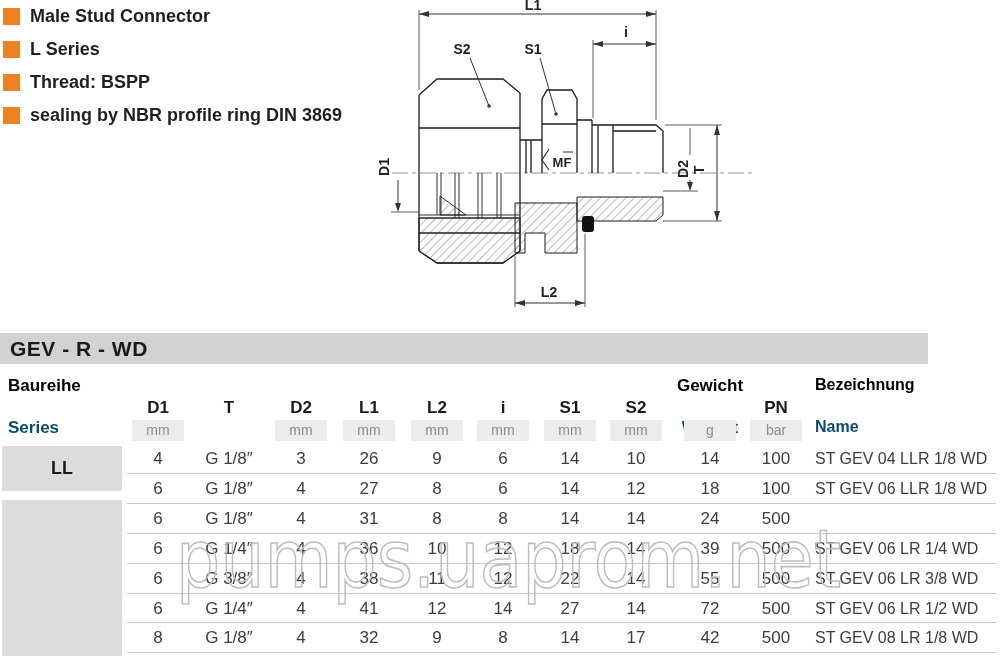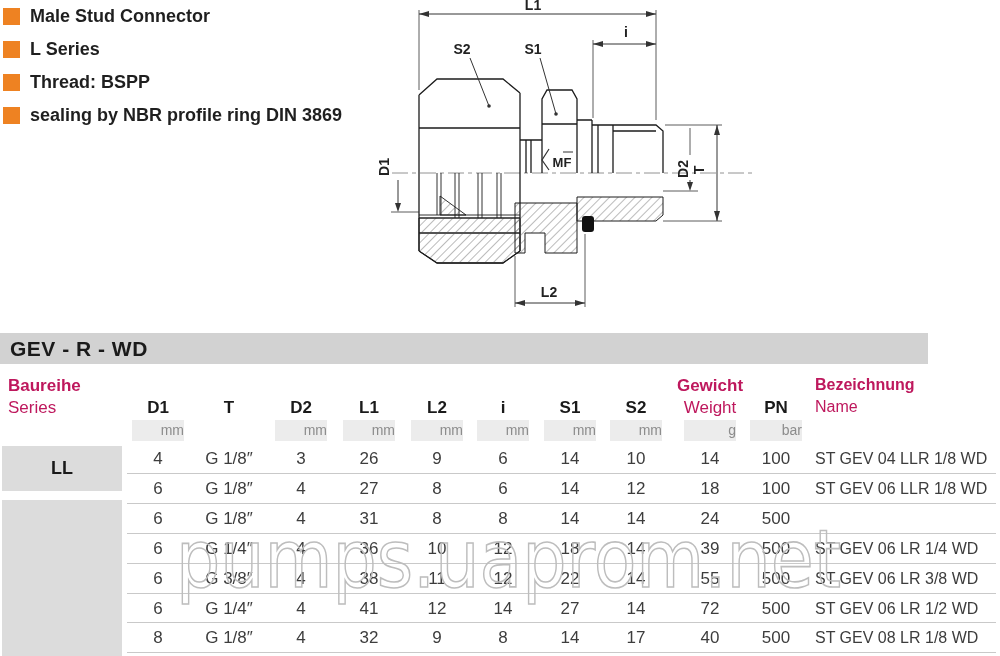--- a/index.html
+++ b/index.html
@@ -9,26 +9,26 @@
   .feat{position:absolute;left:3px;display:flex;align-items:center;gap:10px;}
   .feat .sq{width:17px;height:17px;background:#ee8222;flex:0 0 auto;}
   .feat .txt{font-size:18px;font-weight:bold;color:#1f1f1f;white-space:nowrap;}
   
   .secbar{position:absolute;left:0;top:333px;width:928px;height:31px;background:#d2d2d2;}
   .secbar .t{font-size:21px;font-weight:bold;line-height:31px;padding-left:10px;letter-spacing:.5px;}
   
   .hcell{position:absolute;top:398px;transform:translateX(-50%);font-size:17px;font-weight:bold;
          color:#1a1a1a;white-space:nowrap;}
   .hnavy{position:absolute;top:376px;transform:translateX(-50%);font-size:17px;font-weight:bold;
-         color:#be185d;white-space:nowrap;}
-  .horange{position:absolute;top:398px;transform:translateX(-50%);font-size:17px;font-weight:normal;
-         color:#be185d;white-space:nowrap;}
+         color:#000000;white-space:nowrap;}
+  .horange{position:absolute;top:418px;transform:translateX(-50%);font-size:17px;font-weight:bold;
+         color:#0c4a6e;white-space:nowrap;}
   .leftal{transform:none !important;}
   .ubox{position:absolute;top:420px;transform:translateX(-50%);width:52px;height:21px;background:#ececec;
-        color:#8c8c8c;font-size:14px;line-height:20px;text-align:right;}
+        color:#8c8c8c;font-size:14px;line-height:20px;text-align:center;}
   
   .sbox{position:absolute;left:2px;width:120px;background:#dcdcdc;}
   .sbox.b1{top:446px;height:45px;text-align:center;font-size:18px;font-weight:bold;line-height:45px;}
   .sbox.b2{top:500px;height:156px;}
   
   .row{position:absolute;left:0;width:1000px;height:29px;line-height:29px;font-size:17px;color:#3d3d3d;}
   .cell{position:absolute;transform:translateX(-50%);white-space:nowrap;}
   .c0{left:158px}.c1{left:229px}.c2{left:301px}.c3{left:369px}.c4{left:437px}.c5{left:503px}
   .c6{left:570px}.c7{left:636px}.c8{left:710px}.c9{left:776px}
   .c10{left:815px;transform:none;font-size:16px;}
@@ -258,21 +258,21 @@
   <div class="sep" style="top:622px"></div>
   <div class="row" style="top:623px">
     <span class="cell c0">8</span>
     <span class="cell c1">G 1/8″</span>
     <span class="cell c2">4</span>
     <span class="cell c3">32</span>
     <span class="cell c4">9</span>
     <span class="cell c5">8</span>
     <span class="cell c6">14</span>
     <span class="cell c7">17</span>
-    <span class="cell c8">40</span>
+    <span class="cell c8">42</span>
     <span class="cell c9">500</span>
     <span class="cell c10">ST GEV 08 LR 1/8 WD</span>
   </div>
   <div class="sep" style="top:652px"></div>
 
   <svg class="overlay" width="1000" height="656" viewBox="0 0 1000 656">
     <text x="176" y="587" textLength="665" lengthAdjust="spacingAndGlyphs" font-family="DejaVu Sans, sans-serif" font-size="80" fill="none" stroke="#bdbdbd" stroke-width="1.6">pumps.uaprom.net</text>
   </svg>
 
 </div>

